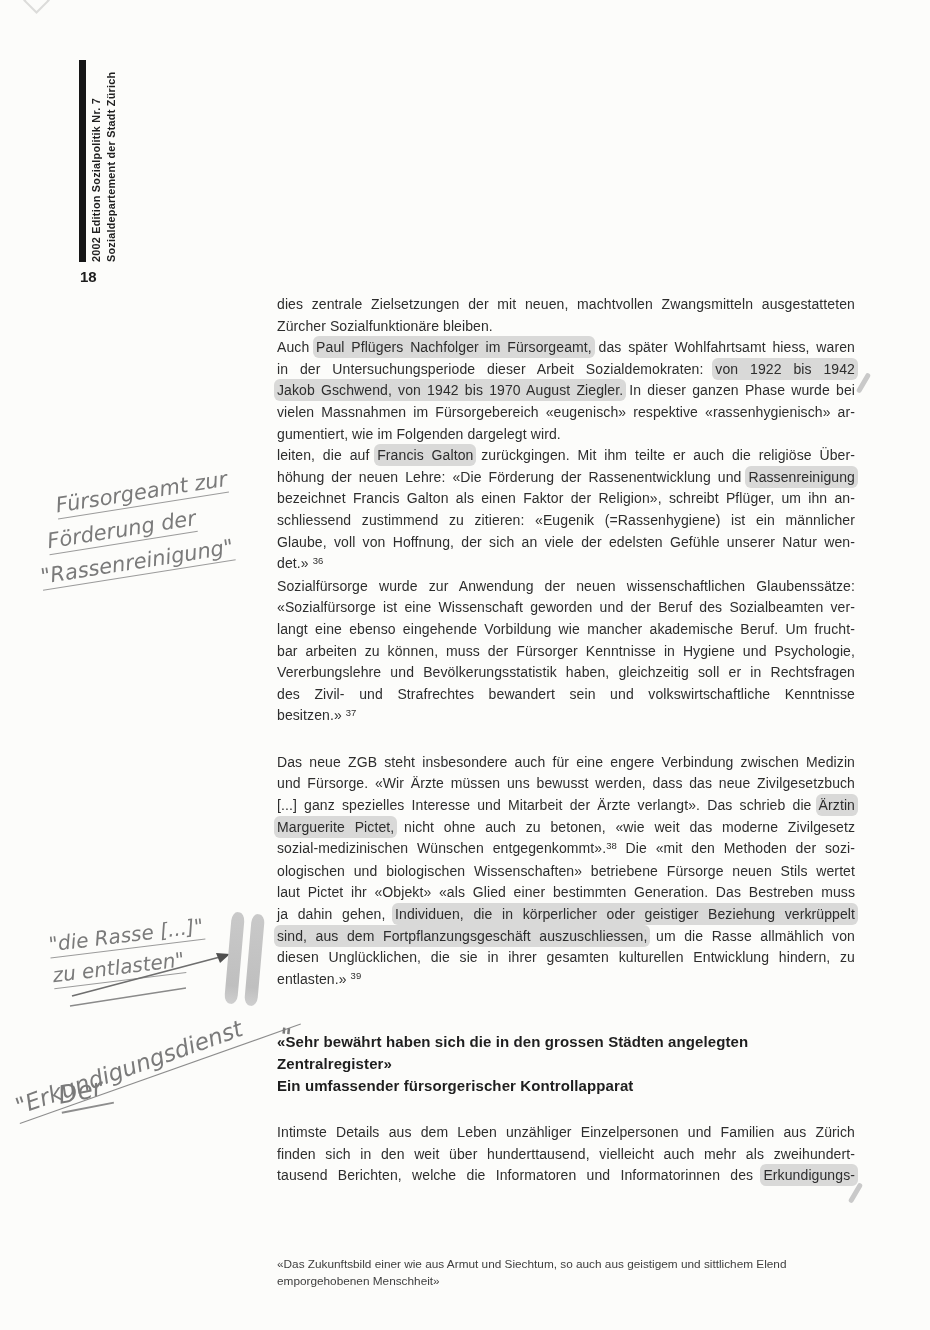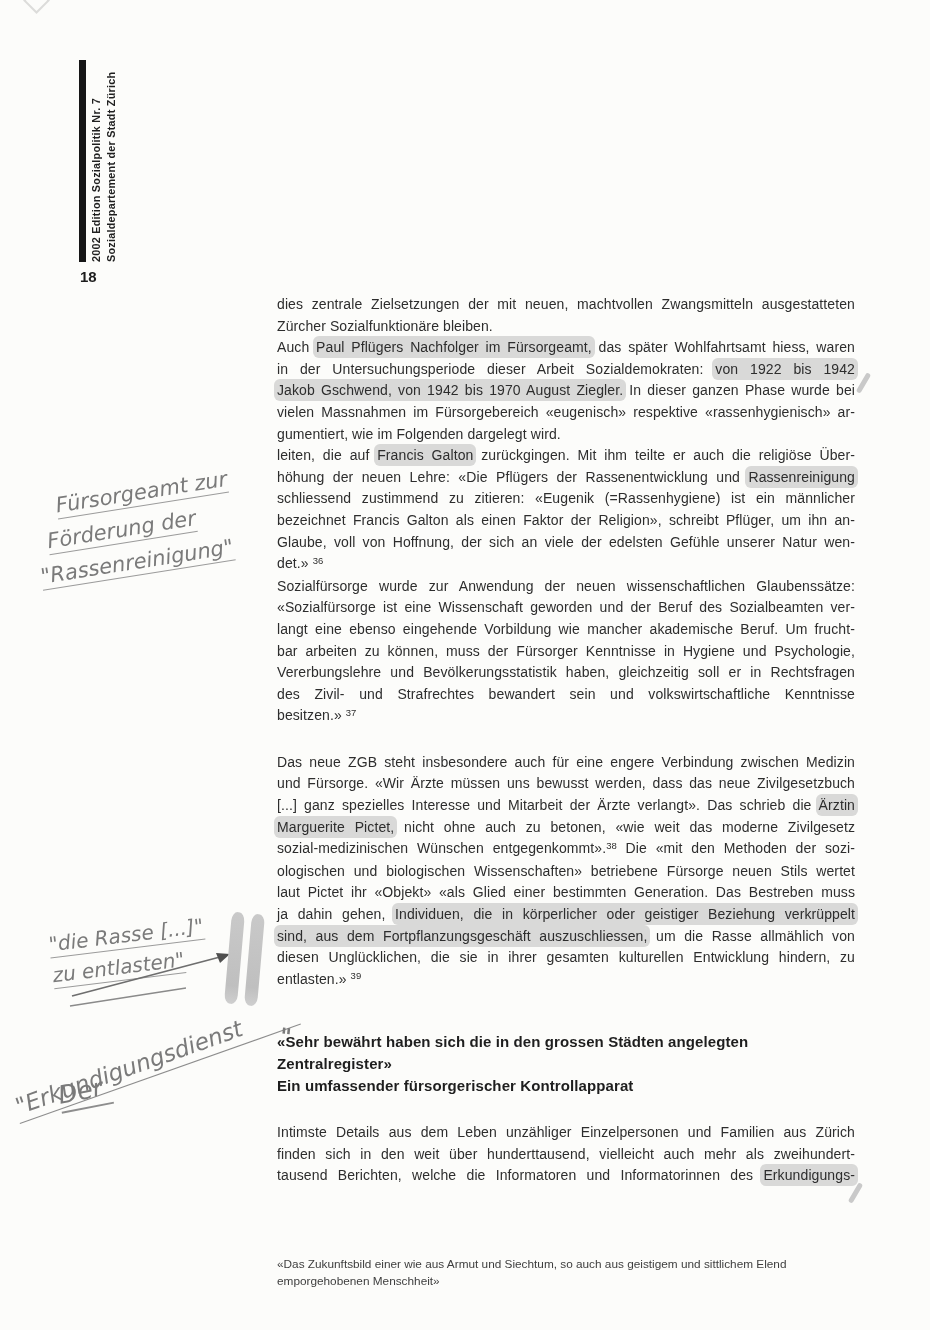--- a/index.html
+++ b/index.html
@@ -91,23 +91,23 @@
       </div>
       <div class="block">
         <div class="line"><span>Auch </span><span class="hl">Paul Pflügers Nachfolger im Fürsorgeamt,</span><span> das später Wohlfahrtsamt hiess, waren</span></div>
         <div class="line"><span>in der Untersuchungsperiode dieser Arbeit Sozialdemokraten: </span><span class="hl">von 1922 bis 1942</span></div>
         <div class="line"><span class="hl">Jakob Gschwend, von 1942 bis 1970 August Ziegler.</span><span> In dieser ganzen Phase wurde bei</span></div>
         <div class="line"><span>vielen Massnahmen im Fürsorgebereich «eugenisch» respektive «rassenhygienisch» ar-</span></div>
         <div class="line end"><span>gumentiert, wie im Folgenden dargelegt wird.</span></div>
       </div>
       <div class="block">
         <div class="line"><span>leiten, die auf </span><span class="hl">Francis Galton</span><span> zurückgingen. Mit ihm teilte er auch die religiöse Über-</span></div>
-        <div class="line"><span>höhung der neuen Lehre: «Die Pflügers der Rassenentwicklung und </span><span class="hl">Rassenreinigung</span></div>
+        <div class="line"><span>höhung der neuen Lehre: «Die Förderung der Rassenentwicklung und </span><span class="hl">Rassenreinigung</span></div>
+        <div class="line"><span>bezeichnet Francis Galton als einen Faktor der Religion», schreibt Pflüger, um ihn an-</span></div>
         <div class="line"><span>schliessend zustimmend zu zitieren: «Eugenik (=Rassenhygiene) ist ein männlicher</span></div>
-        <div class="line"><span>bezeichnet Francis Galton als einen Faktor der Religion», schreibt Pflüger, um ihn an-</span></div>
         <div class="line"><span>Glaube, voll von Hoffnung, der sich an viele der edelsten Gefühle unserer Natur wen-</span></div>
         <div class="line end"><span>det.» </span><span class="sup">36</span></div>
       </div>
       <div class="block">
         <div class="line"><span>Sozialfürsorge wurde zur Anwendung der neuen wissenschaftlichen Glaubenssätze:</span></div>
         <div class="line"><span>«Sozialfürsorge ist eine Wissenschaft geworden und der Beruf des Sozialbeamten ver-</span></div>
         <div class="line"><span>langt eine ebenso eingehende Vorbildung wie mancher akademische Beruf. Um frucht-</span></div>
         <div class="line"><span>bar arbeiten zu können, muss der Fürsorger Kenntnisse in Hygiene und Psychologie,</span></div>
         <div class="line"><span>Vererbungslehre und Bevölkerungsstatistik haben, gleichzeitig soll er in Rechtsfragen</span></div>
         <div class="line"><span>des Zivil- und Strafrechtes bewandert sein und volkswirtschaftliche Kenntnisse</span></div>

